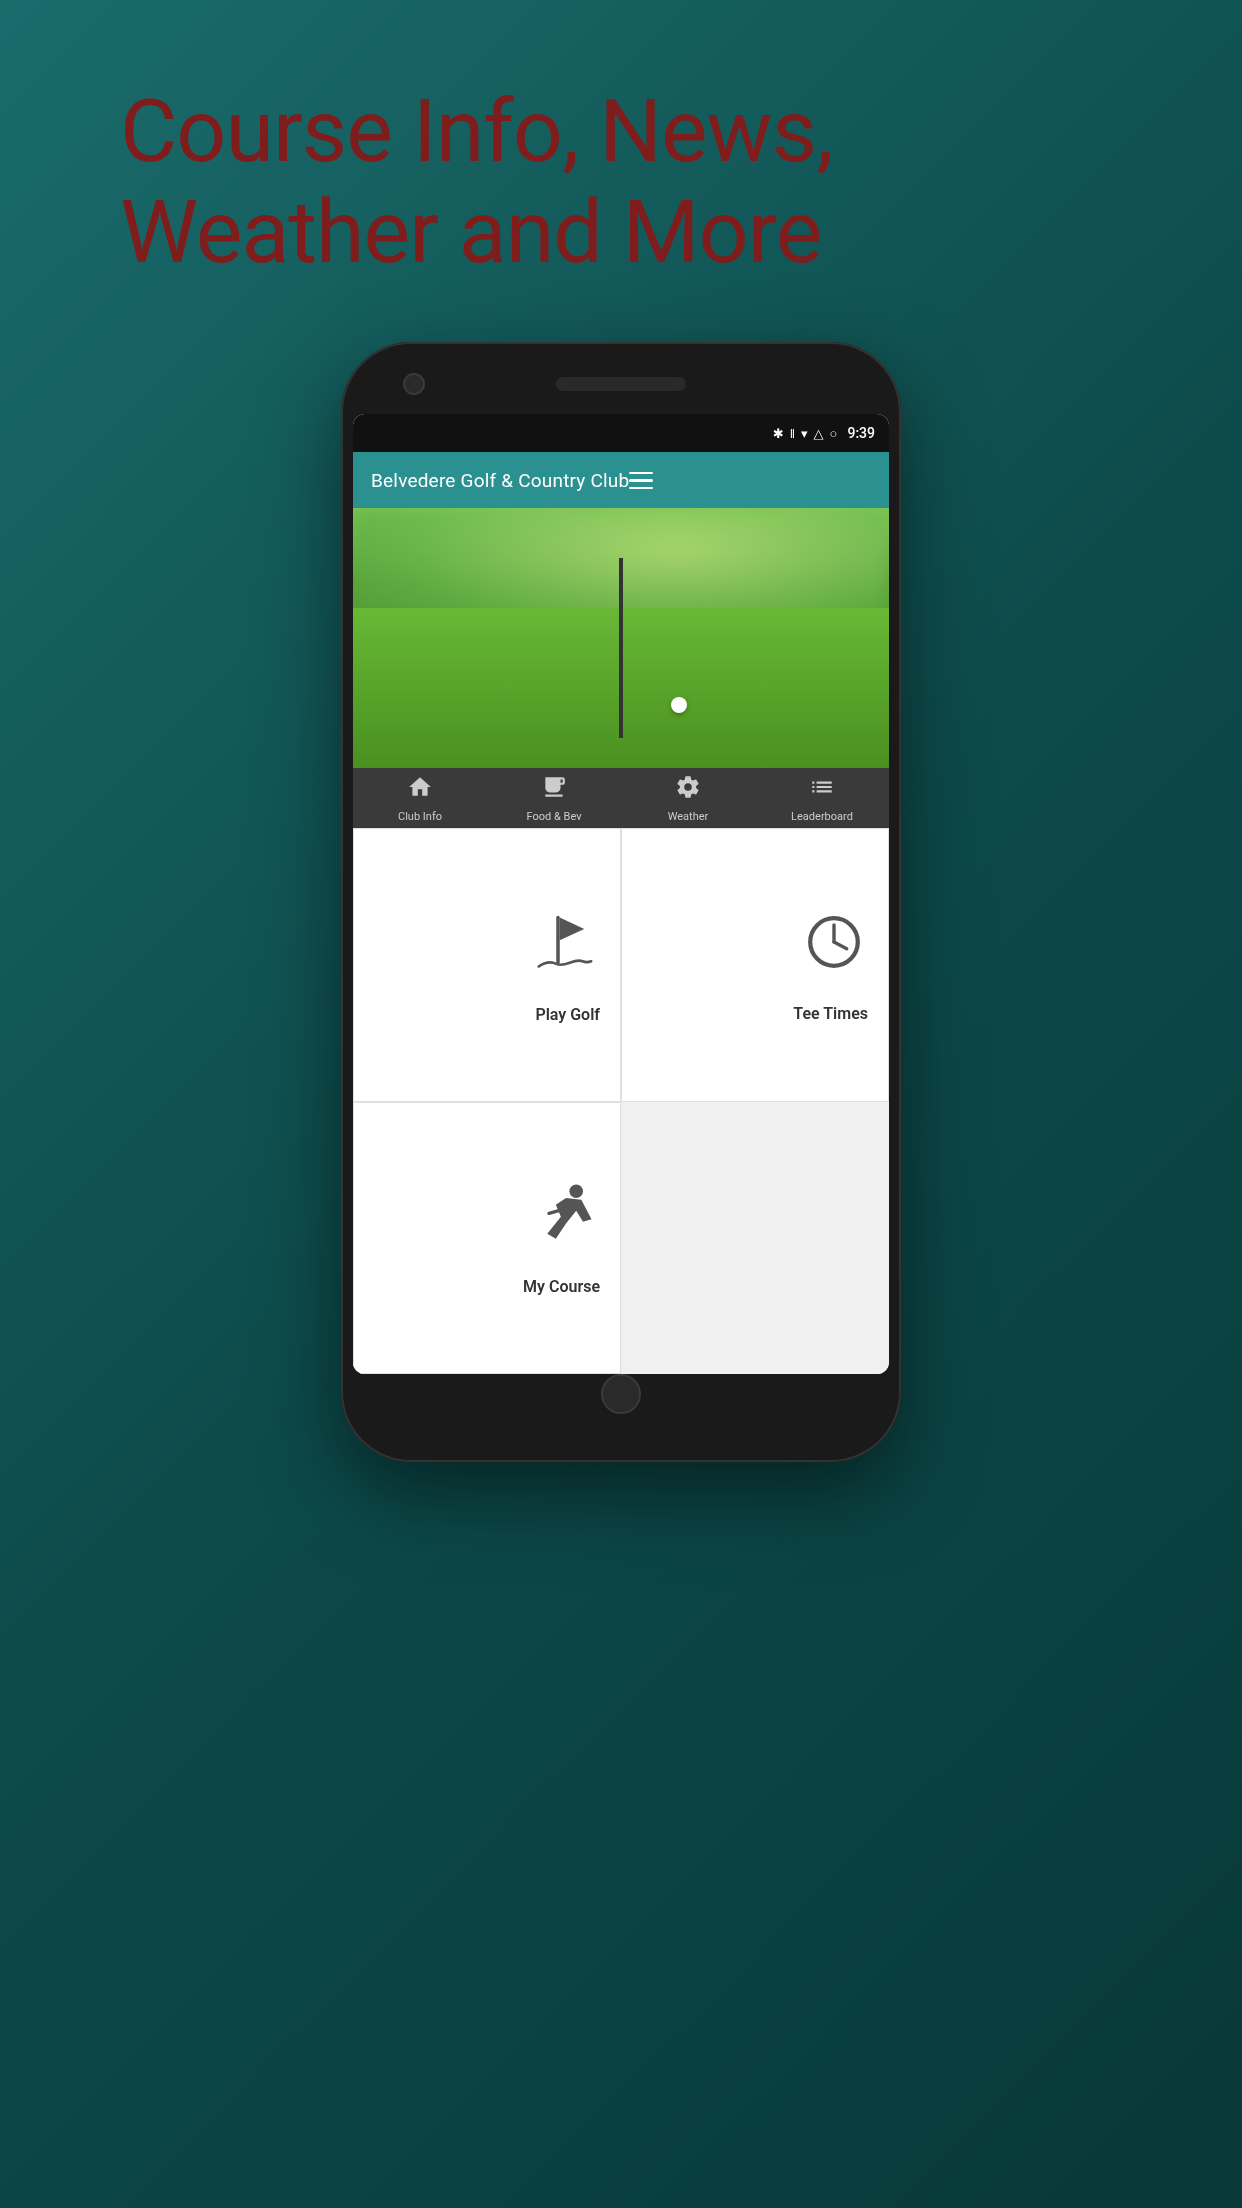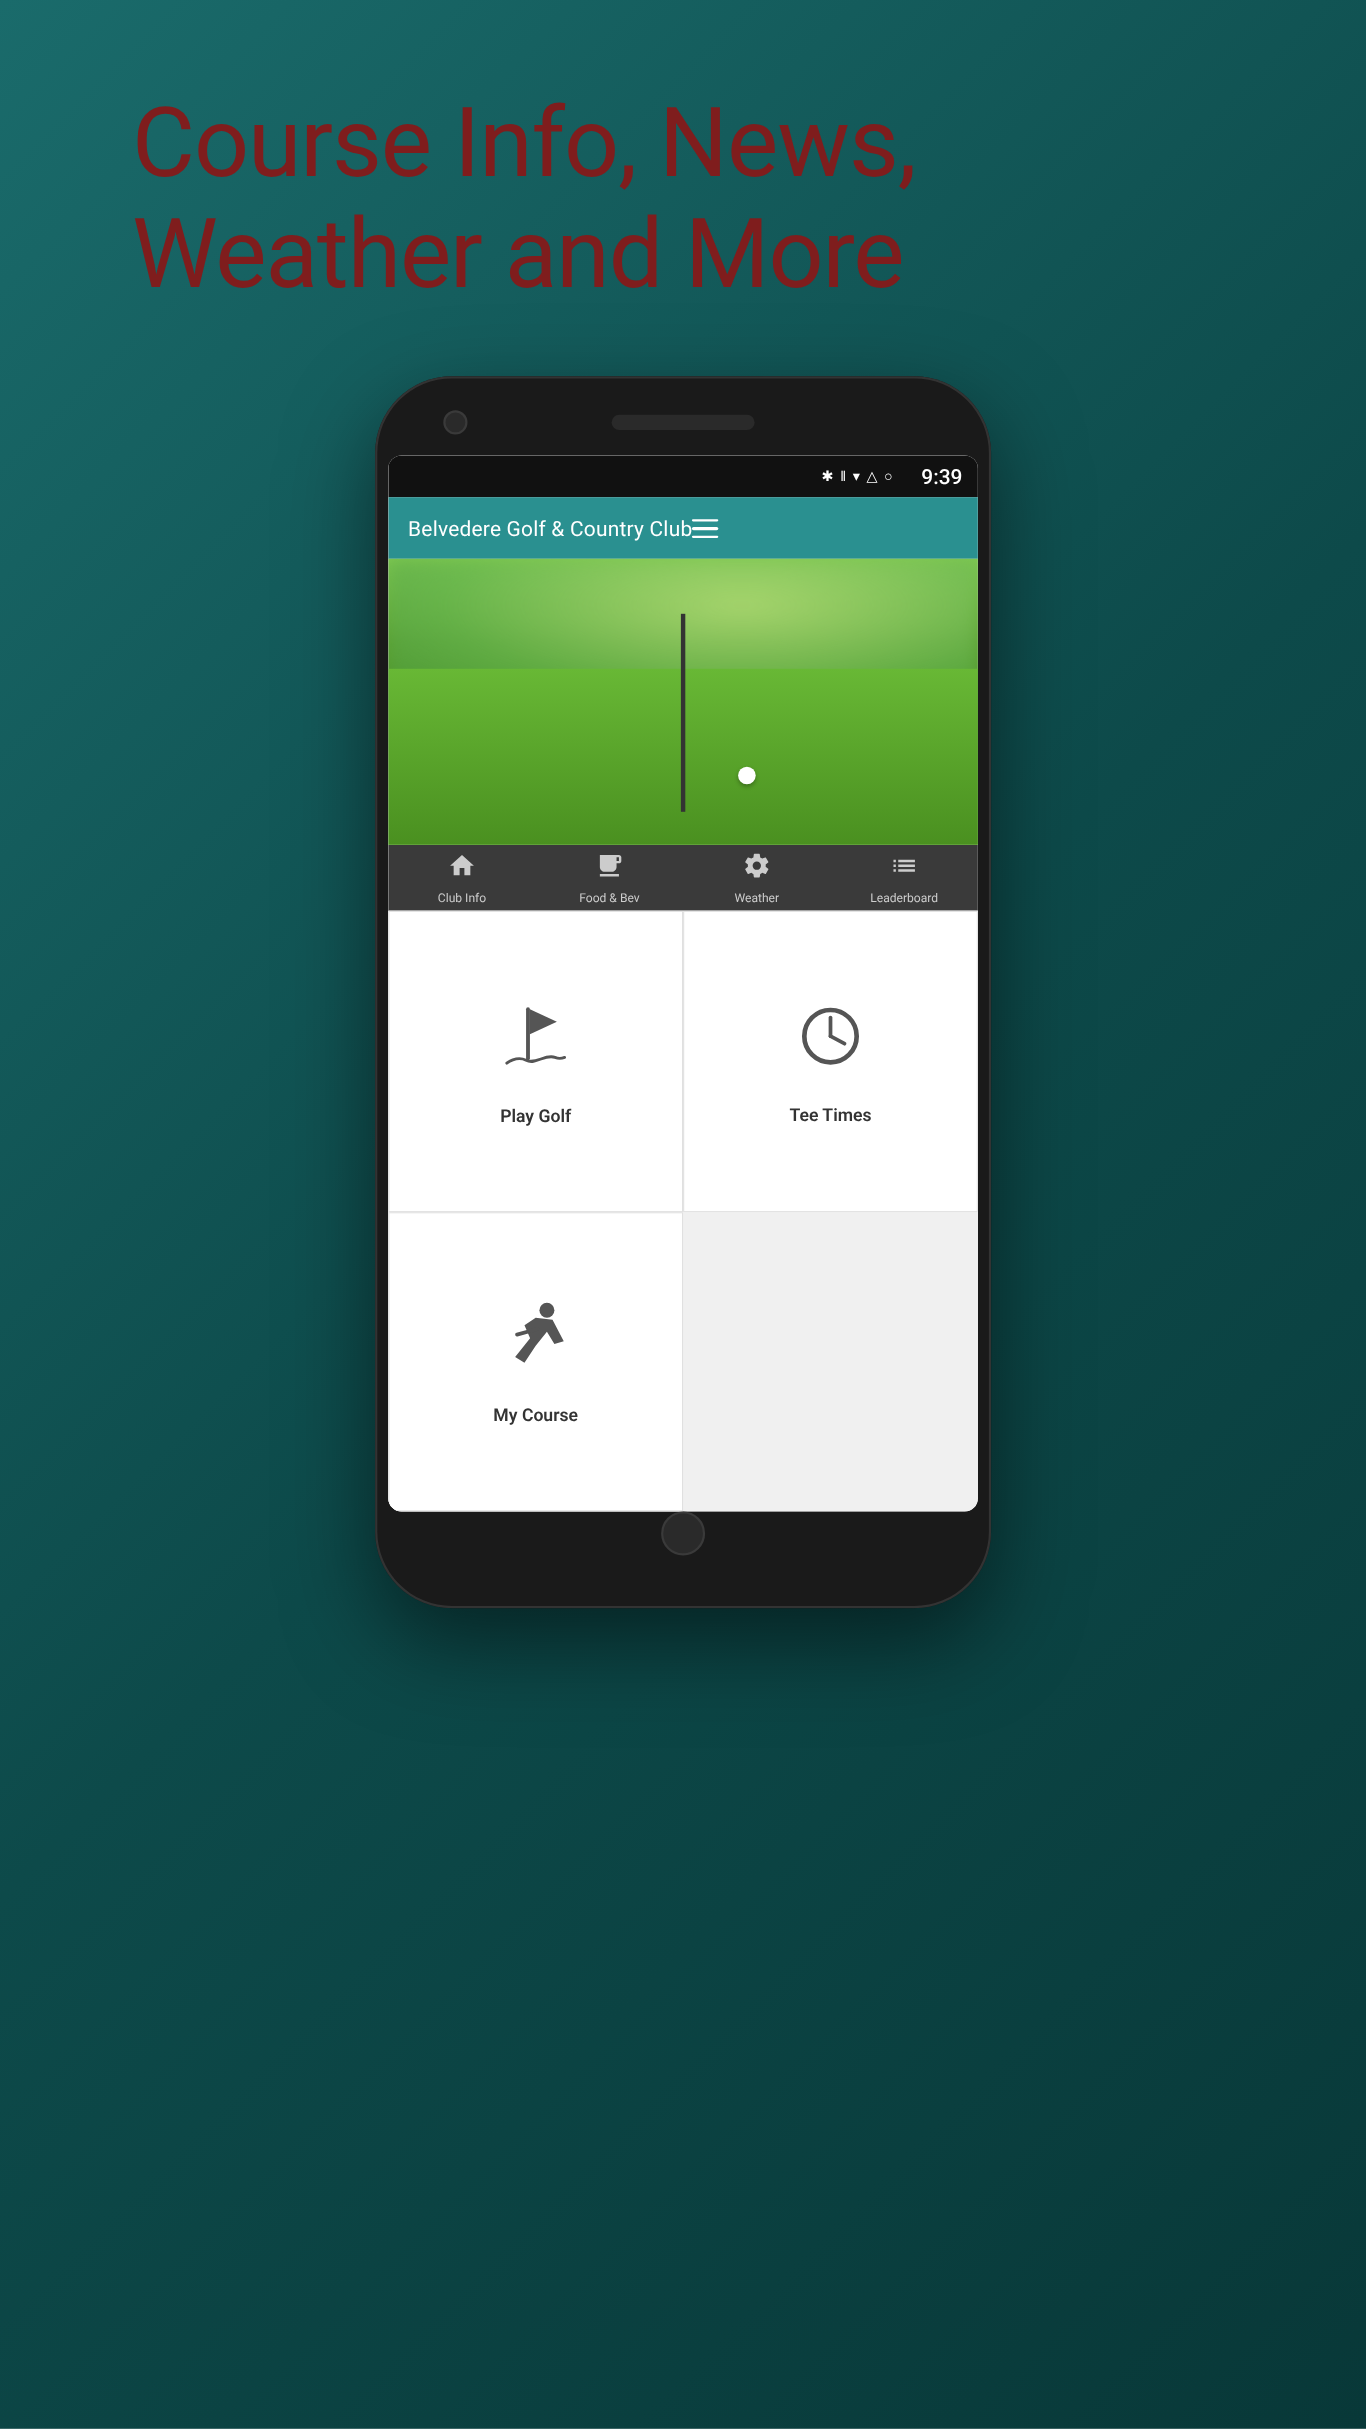--- a/index.html
+++ b/index.html
@@ -205,21 +205,21 @@
       display: grid;
       grid-template-columns: 1fr 1fr;
       flex: 1;
       background: #f0f0f0;
     }
 
     .menu-cell {
       background: white;
       display: flex;
       flex-direction: column;
-      align-items: center;
+      align-items: flex-end;
       justify-content: center;
       cursor: pointer;
       border: 0.5px solid #e0e0e0;
       gap: 14px;
       padding: 30px 20px;
     }
 
     .menu-icon {
       font-size: 56px;
       color: #555;
@@ -283,21 +283,21 @@
 
   <div class="phone-screen">
 
     <div class="status-bar">
       <div class="status-icons">
         <span style="font-size:13px;">✱</span>
         <span style="font-size:13px;">‖</span>
         <span style="font-size:13px;">▾</span>
         <span style="font-size:13px;">△</span>
         <span style="font-size:13px;">○</span>
-        <span style="font-size:19px; font-weight:500; margin-left:20px;">9:39</span>
+        <span style="font-size:14px; font-weight:500; margin-left:4px;">9:39</span>
       </div>
     </div>
 
     <div class="app-header">
       <span class="app-title">Belvedere Golf &amp; Country Club</span>
       <div class="hamburger-icon">
         <span></span>
         <span></span>
         <span></span>
       </div>

